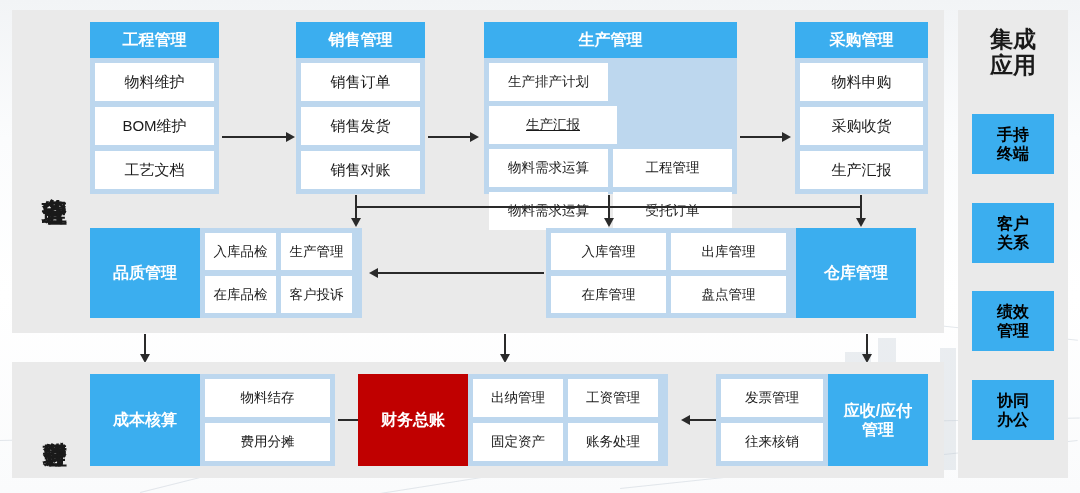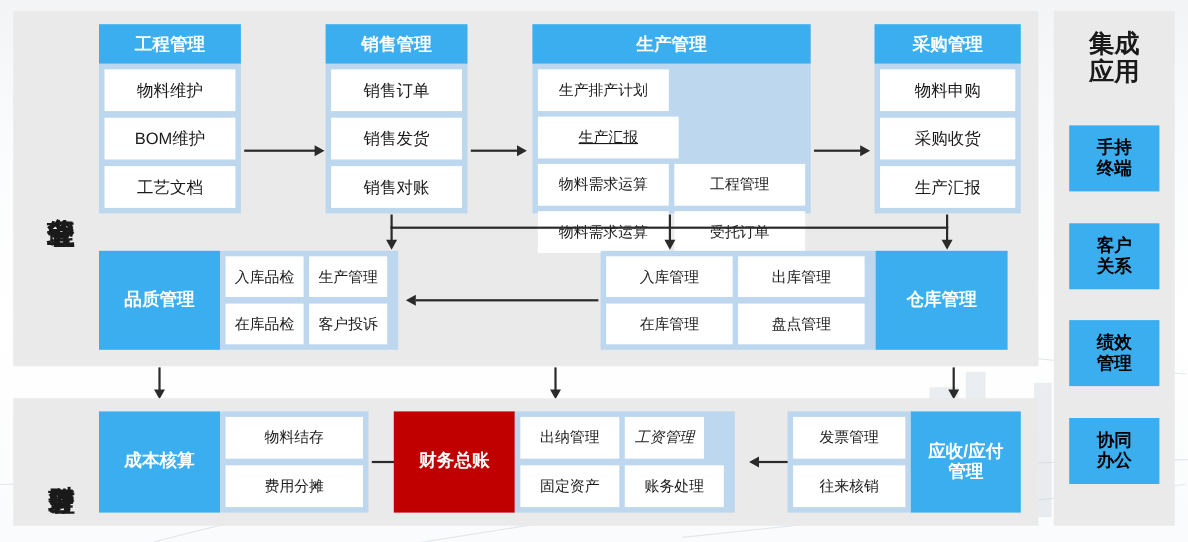--- a/index.html
+++ b/index.html
@@ -208,21 +208,21 @@
     </div>
   </div>
 
   <div class="ar-line" style="left:338px;top:419px;width:36px;height:2px;"></div>
   <div class="ar-head ar-r" style="left:372px;top:415px;"></div>
 
   <div class="splitmod" style="left:358px;top:374px;width:310px;height:92px;">
     <div class="solid red" style="width:110px;height:92px;">财务总账</div>
     <div class="gridbody" style="width:200px;height:92px;">
       <div class="chip sm" style="width:90px;height:38px;">出纳管理</div>
-      <div class="chip sm" style="width:72px;height:38px;font-style:italic;">工资管理</div>
+      <div class="chip sm" style="width:90px;height:38px;">工资管理</div>
       <div class="chip sm" style="width:90px;height:38px;">固定资产</div>
       <div class="chip sm" style="width:90px;height:38px;">账务处理</div>
     </div>
   </div>
 
   <div class="ar-line" style="left:690px;top:419px;width:42px;height:2px;"></div>
   <div class="ar-head ar-l" style="left:681px;top:415px;"></div>
 
   <div class="splitmod" style="left:716px;top:374px;width:212px;height:92px;">
     <div class="gridbody" style="width:112px;height:92px;">

